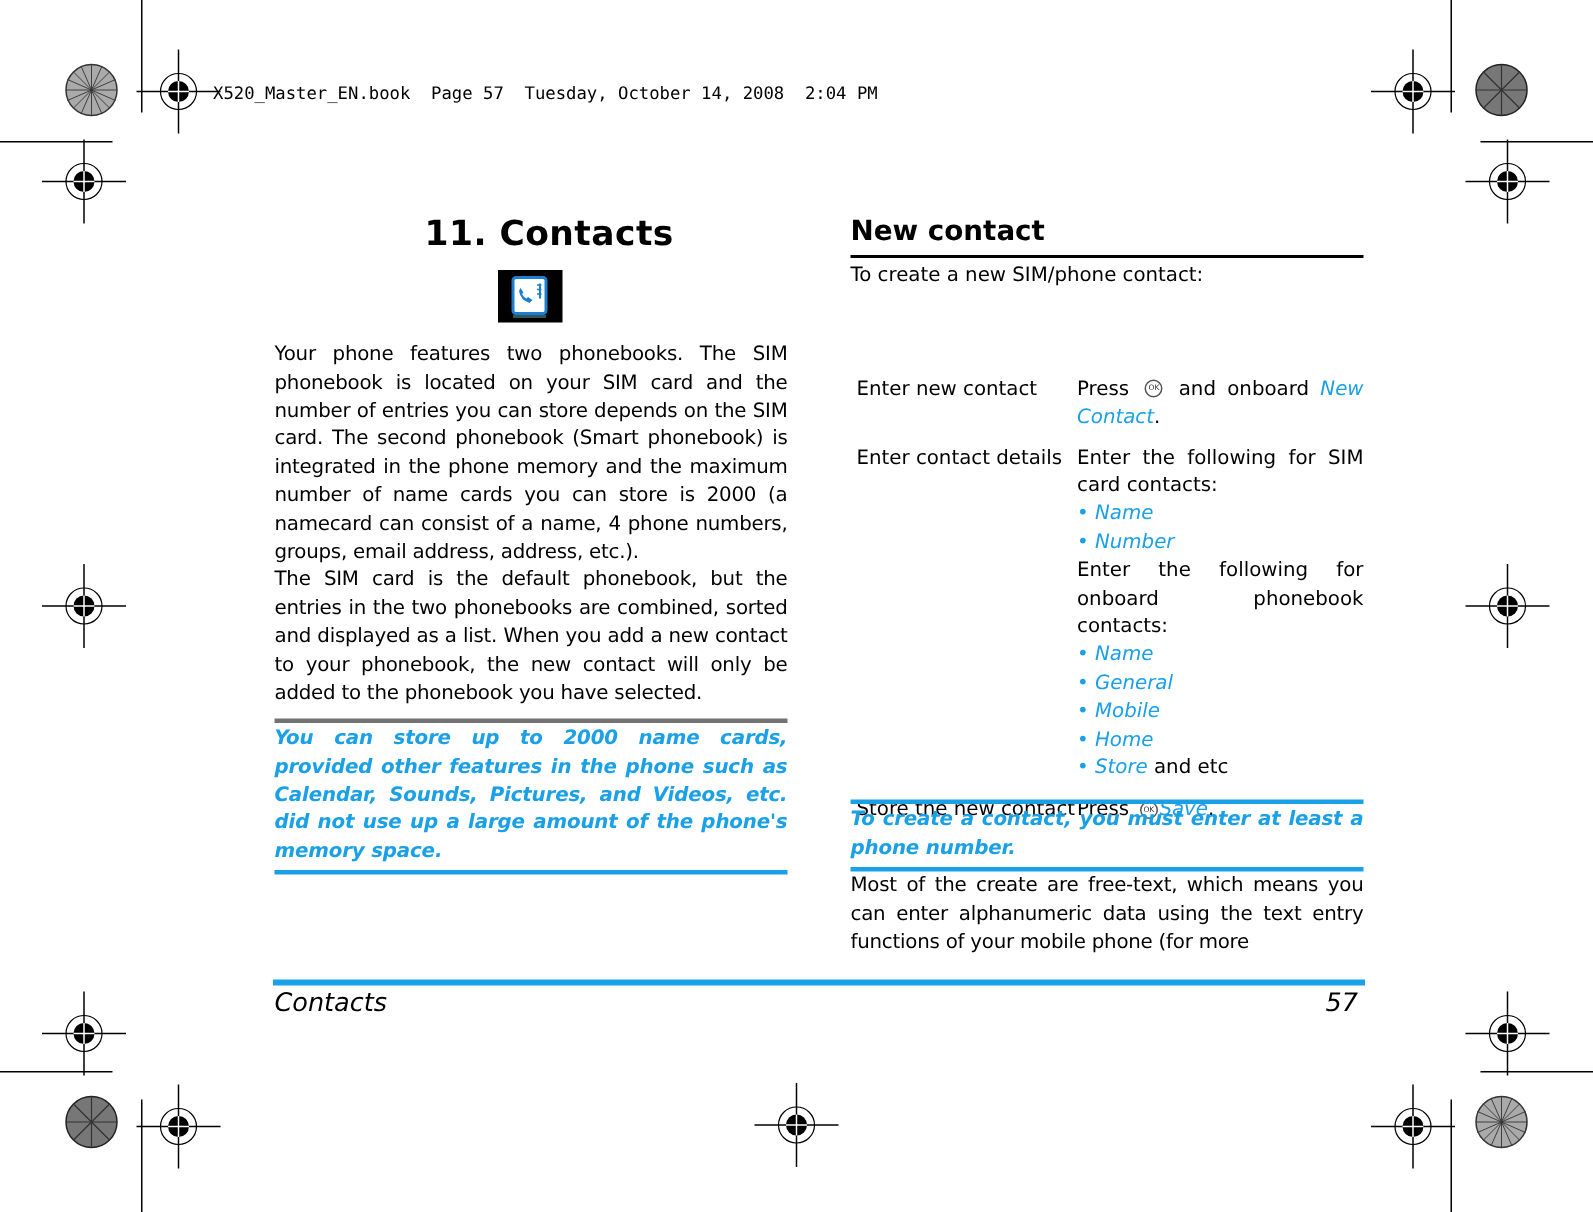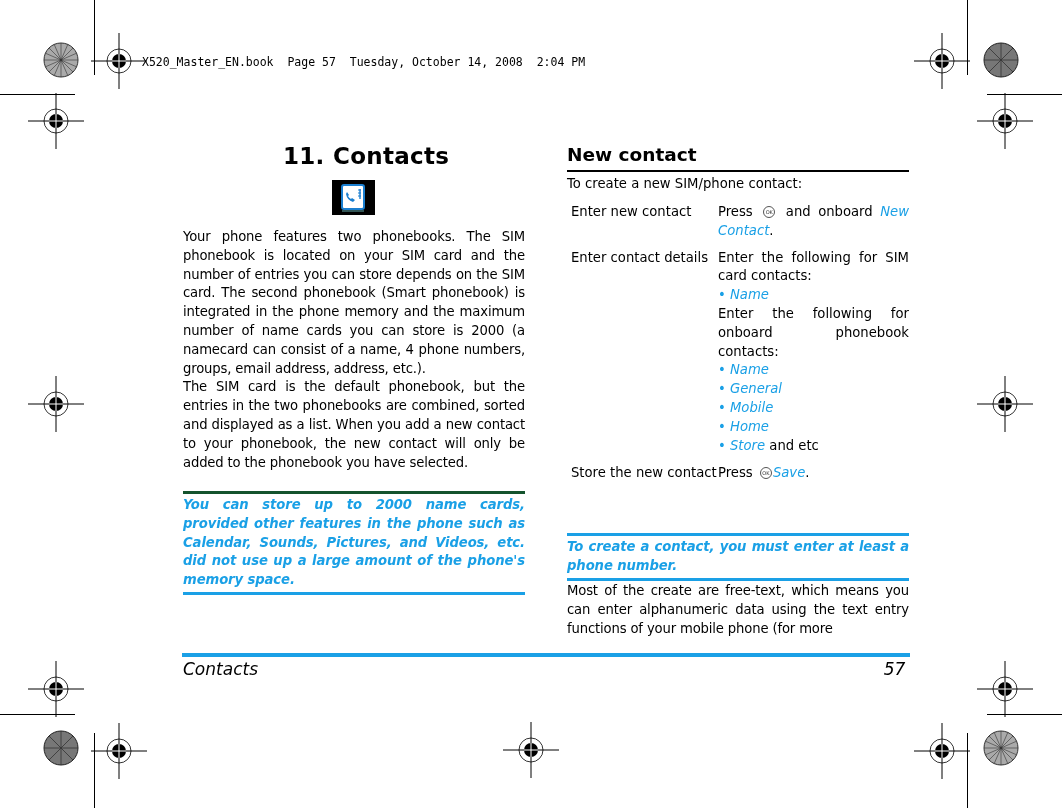--- a/index.html
+++ b/index.html
@@ -15,22 +15,22 @@
      text-align:justify; letter-spacing:-0.15px; }
   .accent { color:#1aa0e6; }
   .note { font-weight:bold; font-style:italic; color:#1aa0e6; font-size:13.2px; line-height:18.8px;
      text-align:justify; letter-spacing:-0.1px; }
 
   .chapter-title { position:absolute; left:283px; top:143px; font-size:23px; font-weight:bold;
      letter-spacing:0.3px; }
   .chapter-icon { position:absolute; left:332px; top:180px; width:43px; height:35px; background:#000; }
   .left-col { position:absolute; left:183px; top:228px; width:342px; }
   .left-col p { margin:0; }
-  .note-box { position:absolute; left:183px; top:479px; width:342px; border-top:3px solid #14532d;
-     border-bottom:3px solid #1aa0e6; padding:2px 0 2px 0;margin-top:12px; }
+  .note-box { position:absolute; left:183px; top:479px; width:342px; border-top:3px solid #737373;
+     border-bottom:3px solid #1aa0e6; padding:2px 0 2px 0; }
 
   .section-title { position:absolute; left:567px; top:144px; font-size:18.5px; font-weight:bold; }
   .section-rule { position:absolute; left:567px; top:170px; width:342px; height:2px; background:#000; }
   .intro { position:absolute; left:567px; top:176px; width:342px; font-size:13.2px; }
   .steps { position:absolute; left:571px; top:203px; width:338px; font-size:13.2px; line-height:18.8px; }
   .step { display:flex; margin-bottom:9px; }
   .step-label { width:147px; flex:none; }
   .step-desc { flex:1; text-align:justify; }
   .step-desc .bullet { display:block; }
   .okkey { display:inline-block; width:10px; height:10px; border:1px solid #555; border-radius:50%;
@@ -150,35 +150,36 @@
 
 <div class="note-box">
   <div class="note">You can store up to 2000 name cards, provided other features in the phone such as Calendar, Sounds, Pictures, and Videos, etc. did not use up a large amount of the phone's memory space.</div>
 </div>
 
 <div class="section-title">New contact</div>
 <div class="section-rule"></div>
 <div class="intro">To create a new SIM/phone contact:</div>
 
 <div class="steps">
-  <div class="step" style="margin-bottom:8px;">
+  <div class="step" style="margin-bottom:8px;margin-top:48px;">
     <div class="step-label">Enter new contact</div>
     <div class="step-desc">
       <span>Press</span>
       <span class="okkey">OK</span>
       <span>and onboard</span>
       <span class="accent" style="font-style:italic;">New Contact</span><span>.</span>
     </div>
   </div>
 
   <div class="step">
     <div class="step-label">Enter contact details</div>
     <div class="step-desc">
       <span>Enter the following for SIM card contacts:</span>
       <span class="bullet accent" style="font-style:italic;">• <span>Name</span></span>
+      <span class="bullet accent" style="font-style:italic;">• <span>Number</span></span>
       <span>Enter the following for onboard phonebook contacts:</span>
       <span class="bullet accent" style="font-style:italic;">• <span>Name</span></span>
       <span class="bullet accent" style="font-style:italic;">• <span>General</span></span>
       <span class="bullet accent" style="font-style:italic;">• <span>Mobile</span></span>
       <span class="bullet accent" style="font-style:italic;">• <span>Home</span></span>
       <span class="bullet"><span class="accent" style="font-style:italic;">• <span>Store</span></span><span> and etc</span></span>
     </div>
   </div>
 
   <div class="step">

